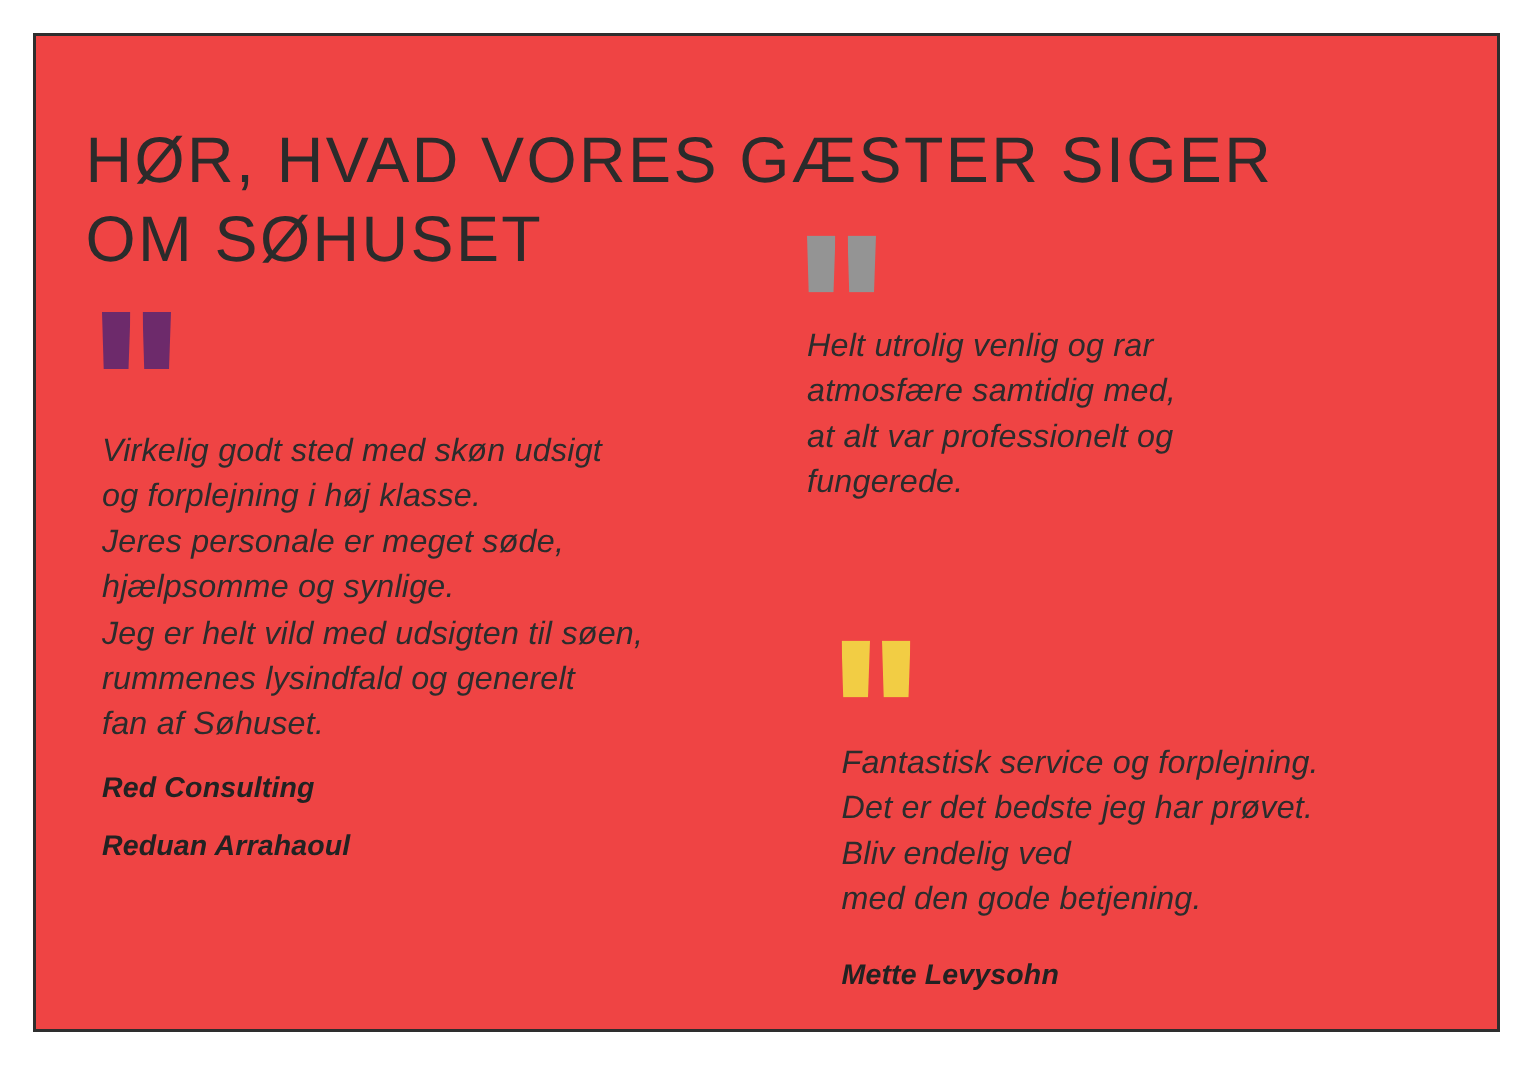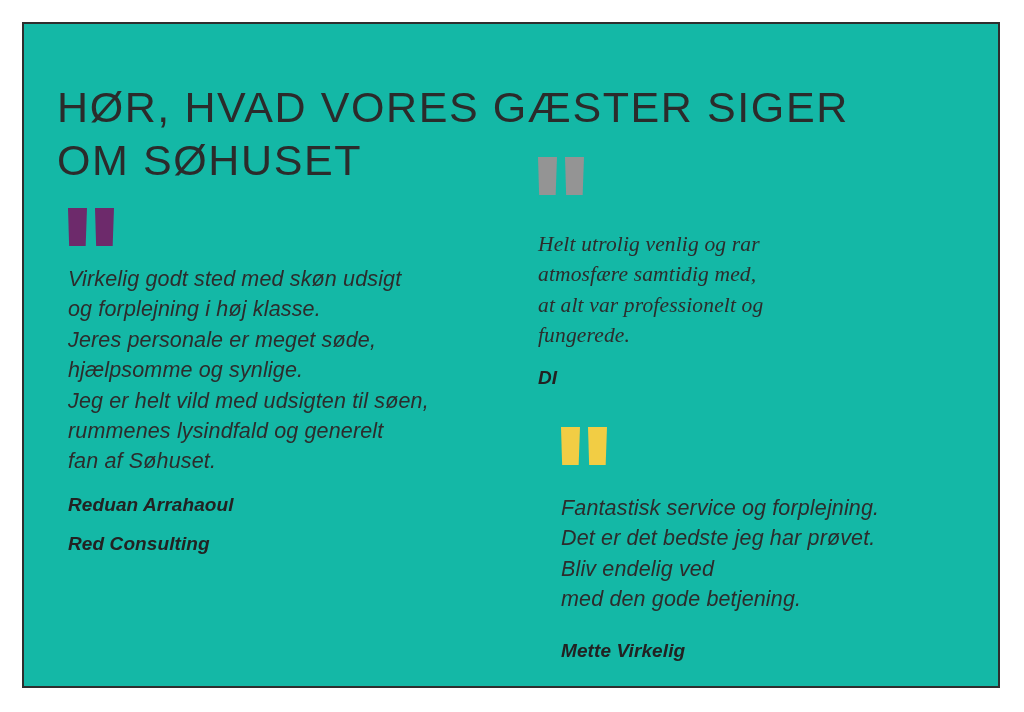--- a/index.html
+++ b/index.html
@@ -85,82 +85,81 @@
     color: #222222;
   }
 
   
   #testimonial-left {
     left: 44px;
     top: 184px;
     width: 450px;
   }
   #testimonial-left .quote-mark { color: #6d2a6b; }
-  #testimonial-left .quote-text { margin-top: 18px; }
+  #testimonial-left .quote-text { margin-top: 39px; }
   #testimonial-left .attribution { margin-top: 16px; }
 
   #testimonial-top-right {
     left: 514px;
     top: 133px;
     width: 400px;
   }
   #testimonial-top-right .quote-mark { color: #949494; }
-  #testimonial-top-right .quote-text { margin-top: 34px; font-family: Liberation Serif, serif; }
+  #testimonial-top-right .quote-text { margin-top: 20px; }
   #testimonial-top-right .attribution { margin-top: 15px; }
 
   #testimonial-bottom-right {
     left: 537px;
     top: 403px;
     width: 440px;
   }
   #testimonial-bottom-right .quote-mark { color: #f2cd44; }
   #testimonial-bottom-right .quote-text { margin-top: 28px; }
   #testimonial-bottom-right .attribution { margin-top: 24px; }
 </style>
 </head>
 <body>
 
-<div id="testimonial-frame" style="border-color: rgb(46, 46, 46); background: #14b8a6;">
+<div id="testimonial-frame" style="border-color: rgb(46, 46, 46); background: #ef4444;">
 
   <h1 id="page-heading" style="color: rgb(43, 43, 43);">HØR, HVAD VORES GÆSTER SIGER
 OM SØHUSET</h1>
 
   <section class="testimonial" id="testimonial-left">
     <span class="quote-mark" style="color: rgb(109, 42, 107);">
       <span class="bar b1"></span>
         <span class="bar b2"></span>
     </span>
     <p class="quote-text">Virkelig godt sted med skøn udsigt
 og forplejning i høj klasse.
 Jeres personale er meget søde,
 hjælpsomme og synlige.
 Jeg er helt vild med udsigten til søen,
 rummenes lysindfald og generelt
 fan af Søhuset.</p>
+    <p class="attribution">Red Consulting</p>
     <p class="attribution">Reduan Arrahaoul</p>
-    <p class="attribution">Red Consulting</p>
   </section>
 
   <section class="testimonial" id="testimonial-top-right">
     <span class="quote-mark" style="color: rgb(148, 148, 148);">
       <span class="bar b1"></span>
         <span class="bar b2"></span>
     </span>
     <p class="quote-text">Helt utrolig venlig og rar
 atmosfære samtidig med,
 at alt var professionelt og
 fungerede.</p>
-    <p class="attribution">DI</p>
   </section>
 
   <section class="testimonial" id="testimonial-bottom-right">
     <span class="quote-mark" style="color: rgb(242, 205, 68);">
       <span class="bar b1"></span>
         <span class="bar b2"></span>
     </span>
     <p class="quote-text">Fantastisk service og forplejning.
 Det er det bedste jeg har prøvet.
 Bliv endelig ved
 med den gode betjening.</p>
-    <p class="attribution">Mette Virkelig</p>
+    <p class="attribution">Mette Levysohn</p>
   </section>
 
 </div>
 
 </body></html>

